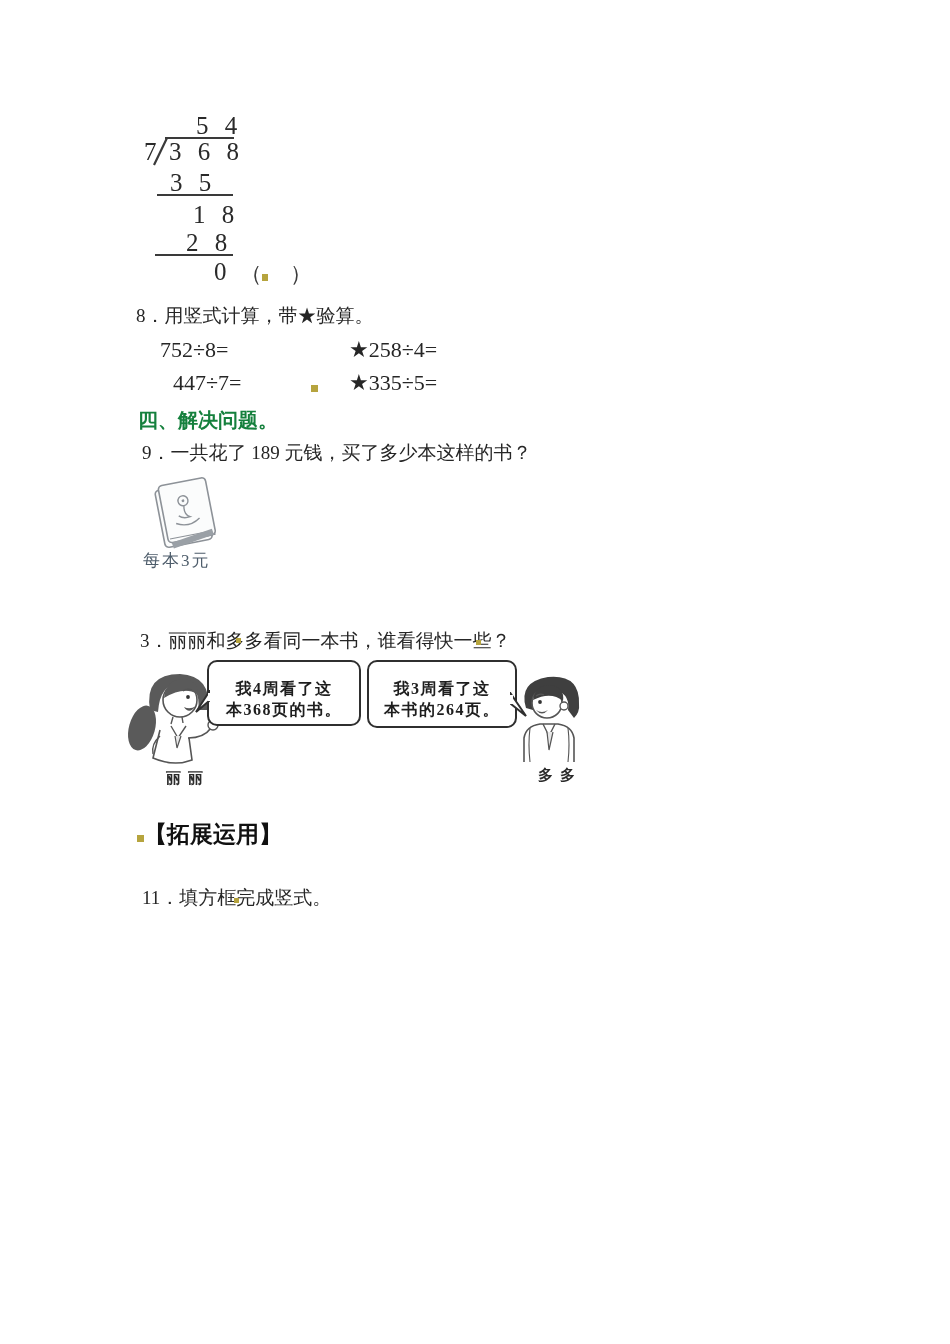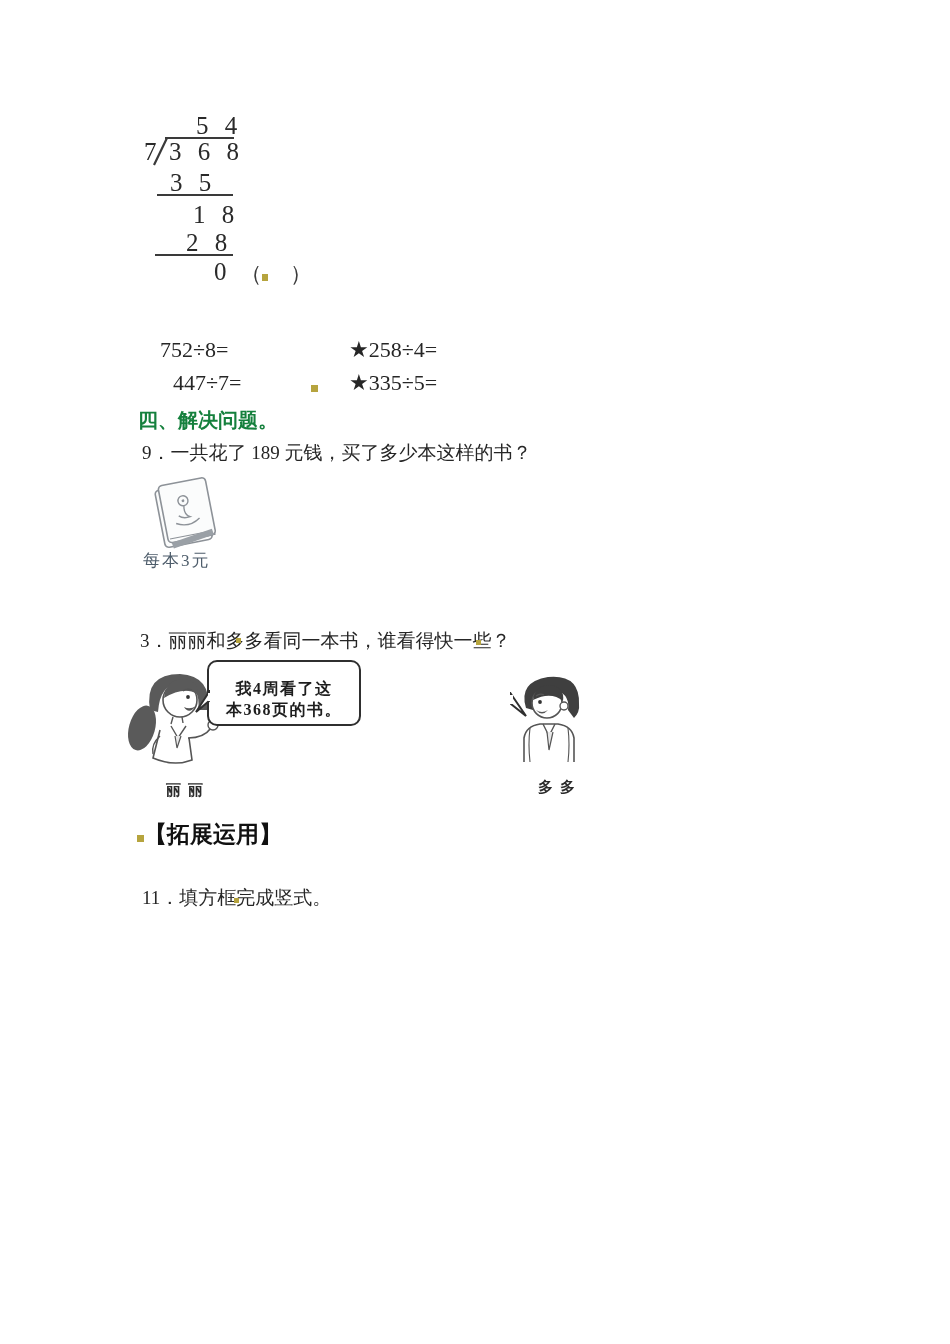--- a/index.html
+++ b/index.html
@@ -20,21 +20,21 @@
   .expand-heading { font-size:23px; font-weight:bold; color:#111; }
   .price { font-size:17px; letter-spacing:2px; }
   
   .adot { position:absolute; background:#b6a43e; }
   
   .bubble {
     position:absolute; background:#fff; border:2px solid #2f2f2f; border-radius:10px;
     text-align:center; font-weight:bold; font-size:16px; line-height:21px;
     letter-spacing:1.5px; padding-top:16px; color:#1e1e1e;
   }
-  .kid-name { font-size:15px; font-weight:bold; letter-spacing:7px; color:#2b2b2b;margin-top:12px; }
+  .kid-name { font-size:15px; font-weight:bold; letter-spacing:7px; color:#2b2b2b; }
   .tail { position:absolute; }
   svg { display:block; }
 </style>
 </head>
 <body>
 
 <div class="page">
 
   <div>
     <span class="abs dnum" style="left:196px; top:112px; letter-spacing:5px;">5 4</span>
@@ -57,20 +57,21 @@
 
     <div class="dline" style="left:155px; top:254px; width:78px;"></div>
 
     <span class="abs dnum" style="left:214px; top:258px;">0</span>
 
     <span class="abs paren" style="left:240px; top:259px;">（</span>
     <div class="adot" style="left:262px; top:274px; width:6px; height:7px;"></div>
     <span class="abs paren" style="left:290px; top:259px;">）</span>
   </div>
 
+  <span class="abs btxt" style="left:136px; top:303px;">8．用竖式计算，带★验算。</span>
 
   <span class="abs eq" style="left:160px; top:337px;">752÷8=</span>
   <span class="abs eq" style="left:349px; top:337px;">★258÷4=</span>
   <span class="abs eq" style="left:160px; top:370px;margin-left:13px;">447÷7=</span>
   <div class="adot" style="left:311px; top:385px; width:7px; height:7px;"></div>
   <span class="abs eq" style="left:349px; top:370px;">★335÷5=</span>
 
   <span class="abs heading" style="left:138px; top:407px;">四、解决问题。</span>
 
   <span class="abs btxt" style="left:142px; top:440px;">9．一共花了 189 元钱，买了多少本这样的书？</span>
@@ -118,20 +119,24 @@
 
   <div class="bubble" style="left:207px; top:660px; width:150px; height:46px;">
     <div>我4周看了这</div>
     <div>本368页的书。</div>
   </div>
   <svg class="tail" style="left:195px; top:690px;" width="16" height="24" viewBox="0 0 16 24">
     <path d="M14,2 L1,22 L14,11 Z" fill="#ffffff" stroke="#2f2f2f" stroke-width="2"></path>
     <rect x="13" y="3" width="3" height="8" fill="#ffffff"></rect>
   </svg>
 
+  <div class="bubble" style="left:367px; top:660px; width:146px; height:48px;">
+    <div>我3周看了这</div>
+    <div>本书的264页。</div>
+  </div>
   <svg class="tail" style="left:509px; top:692px;" width="18" height="26" viewBox="0 0 18 26">
     <path d="M2,2 L17,24 L2,12 Z" fill="#ffffff" stroke="#2f2f2f" stroke-width="2"></path>
     <rect x="0" y="3" width="4" height="9" fill="#ffffff"></rect>
   </svg>
 
   <svg class="abs" style="left:516px; top:672px;" width="72" height="98" viewBox="0 0 72 98">
     <path d="M10,36 Q2,10 32,5 Q64,2 63,32 Q64,40 58,46 L52,38 Q55,20 33,16 Q16,18 17,38 Z" fill="#3f3f3f"></path>
     <circle cx="31" cy="31" r="15" fill="#ffffff" stroke="#555" stroke-width="1.6"></circle>
     <path d="M17,28 Q19,13 34,13 Q49,15 47,29 Q35,19 17,28 Z" fill="#3f3f3f"></path>
     <circle cx="48" cy="34" r="4" fill="#ffffff" stroke="#555" stroke-width="1.4"></circle>

